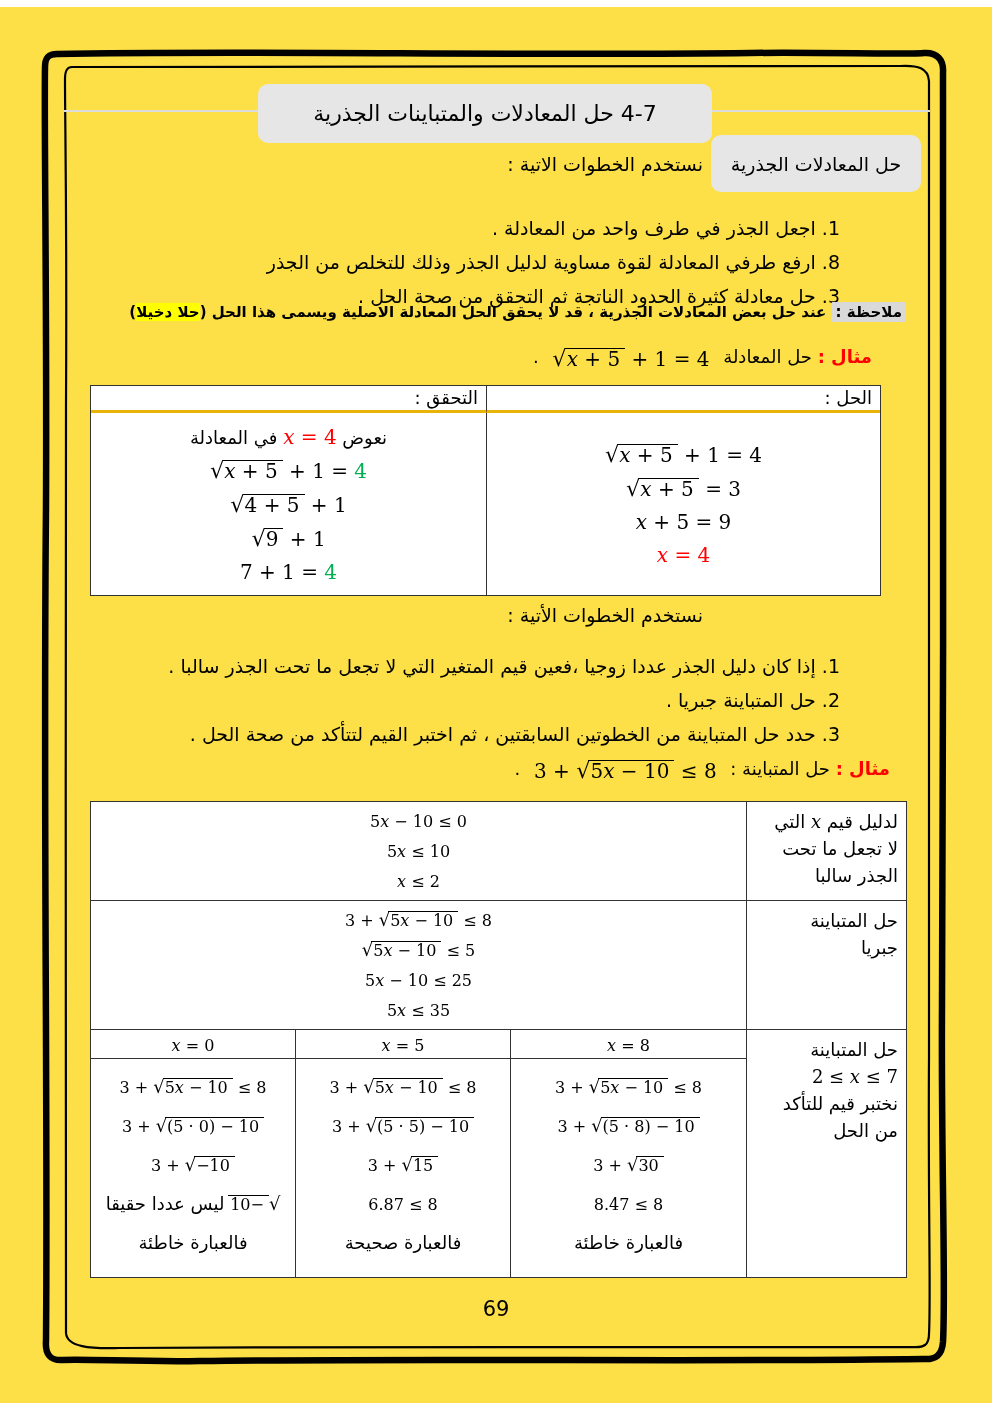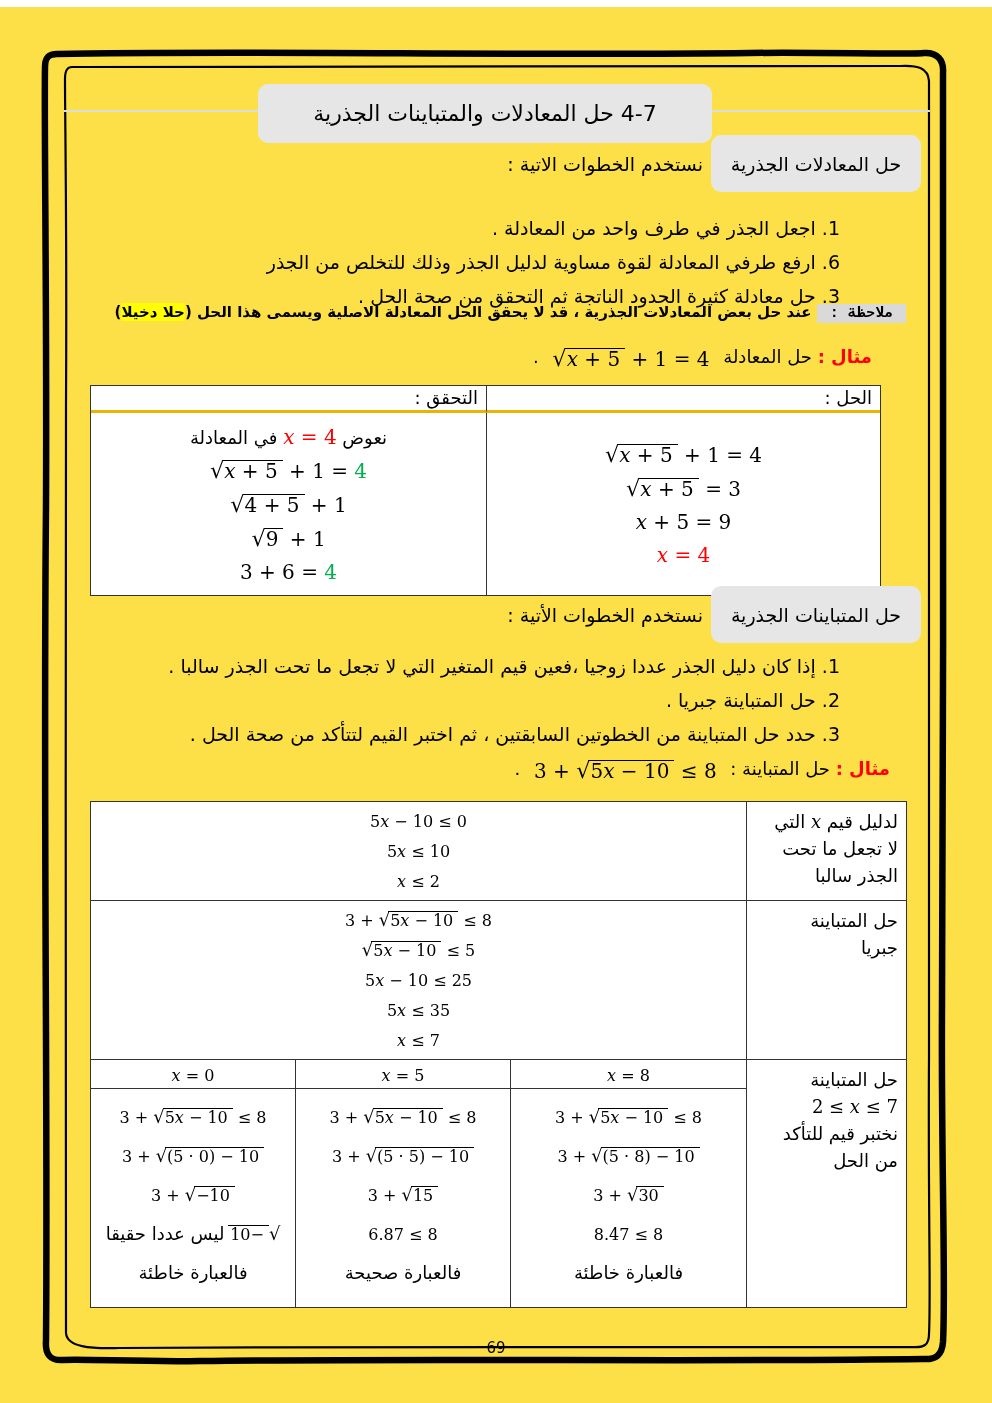--- a/index.html
+++ b/index.html
@@ -14,21 +14,21 @@
   .badge{width:210px;height:57px;background:#e6e6e6;border-radius:10px;
          display:flex;align-items:center;justify-content:center;font-size:19px;text-align:center;}
   .b1{left:711px;top:128px;} .b2{left:711px;top:579px;}
   .intro{font-size:19px;white-space:nowrap;}
   .i1{right:289px;top:146px;} .i2{right:289px;top:597px;}
   .steps{right:152px;text-align:right;font-size:19px;line-height:34px;}
   .s1{top:204px;width:760px;} .s2{top:642px;width:790px;}
   .steps div{white-space:nowrap;}
 
   .noteline{right:86px;top:296px;font-size:15px;font-weight:bold;white-space:nowrap;}
-  .note-label{background:#d9d9d9;padding:1px 13px;font-family:Liberation Mono, monospace;}
+  .note-label{background:#d9d9d9;padding:1px 4px;}
   .hl{background:#ffff00;}
 
   .example{font-size:18px;white-space:nowrap;}
   .e1{right:120px;top:338px;} .e2{right:102px;top:750px;}
   .ex-label{color:#ff0000;font-weight:bold;}
   .eqwrap{display:inline-block;direction:ltr;font-size:20px;margin:0 8px;vertical-align:-3px;}
 
   .math{font-family:"DejaVu Serif",serif;}
   .math i{font-style:italic;}
   .rt{font-style:normal;display:inline-block;font-size:1.12em;}
@@ -54,41 +54,41 @@
   .t2con .math{font-size:16px;}
   .conC{padding:0;}
   .t2grid{display:grid;grid-template-columns:205px 215px 1fr;direction:ltr;height:100%;}
   .t2col{display:flex;flex-direction:column;}
   .c0,.c1{border-right:1px solid #333;text-align:center;}
   .t2colh{height:28px;border-bottom:1px solid #333;font-size:19px;}
   .t2colh .tline{line-height:28px;}
   .t2colbody{padding:4px 2px 10px;}
   .t2colbody .tline{margin:10px 0;line-height:28px;}
 
-  .pagenum{left:0;top:1332px;width:992px;text-align:center;font-size:15px;direction:ltr;}
+  .pagenum{left:0;top:1290px;width:992px;text-align:center;font-size:21px;direction:ltr;}
 </style>
 </head>
 <body>
 
 <div class="page">
 
   <svg class="frame" width="992" height="1403" viewBox="0 0 992 1403">
     <path d="M57,47 C240,43 520,49 750,46 C830,45 900,48 924,46 C937,45 944,53 943,66 C941,300 945,700 942,1000 C941,1150 946,1280 943,1335 C942,1348 936,1353 923,1352 C700,1355 420,1351 200,1354 C140,1355 90,1352 63,1353 C50,1354 45,1347 46,1334 C48,1100 43,800 46,500 C47,300 44,120 45,60 C45,50 49,47 57,47 Z" fill="none" stroke="#000" stroke-width="6.5" stroke-linejoin="round"></path>
     <path d="M72,60 C300,58 600,61 900,59 C918,58 928,61 929,74 C927,350 931,700 929,1050 C928,1200 931,1290 929,1327 C929,1338 924,1341 912,1340 C700,1342 400,1339 120,1341 C90,1342 67,1340 66,1326 C68,1050 64,700 66,400 C67,200 65,120 65,72 C65,62 68,60 72,60 Z" fill="none" stroke="#000" stroke-width="2.2" stroke-linejoin="round"></path>
   </svg>
 
   <div class="faintline"></div>
 
   <div class="abs title-box">4-7  حل المعادلات والمتباينات الجذرية</div>
 
   <div class="abs badge b1">حل المعادلات الجذرية</div>
   <div class="abs intro i1">نستخدم الخطوات الاتية :</div>
   <div class="abs steps s1">
     <div>1. اجعل الجذر في طرف واحد من  المعادلة .</div>
-    <div>6. ارفع طرفي المعادلة لقوة مساوية لدليل الجذر وذلك للتخلص من الجذر</div>
+    <div>8. ارفع طرفي المعادلة لقوة مساوية لدليل الجذر وذلك للتخلص من الجذر</div>
     <div>3. حل معادلة كثيرة الحدود الناتجة ثم التحقق من صحة الحل .</div>
   </div>
 
   <div class="abs noteline">
     <span class="note-label">ملاحظة :</span>
     <span> عند حل بعض المعادلات الجذرية ، قد لا يحقق الحل المعادلة الاصلية  ويسمى هذا الحل (</span><span class="hl">حلا دخيلا</span><span>)</span>
   </div>
 
   <div class="abs example e1">
     <span class="ex-label">مثال :</span><span> حل المعادلة </span><span class="eqwrap" dir="ltr"><span class="math"><span class="rt">√</span><span class="rad"><i>x</i> + 5</span></span><span class="math"> + 1 = 4</span></span><span> .</span>
@@ -101,25 +101,24 @@
         <div class="tline" dir="ltr"><span class="math"><span class="rt">√</span><span class="rad"><i>x</i> + 5</span></span><span class="math"> + 1 = 4</span></div>
         <div class="tline" dir="ltr"><span class="math"><span class="rt">√</span><span class="rad"><i>x</i> + 5</span></span><span class="math"> = 3</span></div>
         <div class="tline" dir="ltr"><span class="math"><i>x</i> + 5 = 9</span></div>
         <div class="tline" dir="ltr"><span class="math" style="color: rgb(255, 0, 0);"><i>x</i> = 4</span></div>
       </div>
     <div class="b">
         <div class="tline" dir="rtl"><span>نعوض </span><span class="math" style="color: rgb(255, 0, 0);"><i>x</i> = 4</span><span> في المعادلة</span></div>
         <div class="tline" dir="ltr"><span class="math"><span class="rt">√</span><span class="rad"><i>x</i> + 5</span></span><span class="math"> + 1 = </span><span class="math" style="color: rgb(0, 176, 80);">4</span></div>
         <div class="tline" dir="ltr"><span class="math"><span class="rt">√</span><span class="rad">4 + 5</span></span><span class="math"> + 1</span></div>
         <div class="tline" dir="ltr"><span class="math"><span class="rt">√</span><span class="rad">9</span></span><span class="math"> + 1</span></div>
-        <div class="tline" dir="ltr"><span class="math">3 + 6 = </span><span class="math" style="color: rgb(0, 176, 80);">4</span></div>
-      </div>
-  </div>
-
-  <div class="abs badge b2">حل المتباينات الجذرية</div>
+        <div class="tline" dir="ltr"><span class="math">7 + 1 = </span><span class="math" style="color: rgb(0, 176, 80);">4</span></div>
+      </div>
+  </div>
+
   <div class="abs intro i2">نستخدم الخطوات الأتية :</div>
   <div class="abs steps s2">
     <div>1. إذا كان دليل الجذر عددا زوجيا ،فعين قيم المتغير التي لا تجعل ما تحت الجذر سالبا .</div>
     <div>2. حل المتباينة جبريا .</div>
     <div>3. حدد حل المتباينة من الخطوتين السابقتين ، ثم اختبر القيم لتتأكد من صحة الحل  .</div>
   </div>
 
   <div class="abs example e2">
     <span class="ex-label">مثال :</span><span> حل المتباينة : </span><span class="eqwrap" dir="ltr"><span class="math">3 + </span><span class="math"><span class="rt">√</span><span class="rad">5<i>x</i> − 10</span></span><span class="math"> ≤ 8</span></span><span> .</span>
   </div>
@@ -138,21 +137,20 @@
 
     <div class="t2lab rowline">
         <div class="tline" dir="rtl"><span>حل المتباينة</span></div>
         <div class="tline" dir="rtl"><span>جبريا</span></div>
       </div>
     <div class="t2con rowline">
         <div class="tline" dir="ltr"><span class="math">3 + </span><span class="math"><span class="rt">√</span><span class="rad">5<i>x</i> − 10</span></span><span class="math"> ≤ 8</span></div>
         <div class="tline" dir="ltr"><span class="math"><span class="rt">√</span><span class="rad">5<i>x</i> − 10</span></span><span class="math"> ≤ 5</span></div>
         <div class="tline" dir="ltr"><span class="math">5<i>x</i> − 10 ≤ 25</span></div>
         <div class="tline" dir="ltr"><span class="math">5<i>x</i> ≤ 35</span></div>
-        <div class="tline" dir="ltr"><span class="math"><i>x</i> ≤ 7</span></div>
       </div>
 
     <div class="t2lab">
         <div class="tline" dir="rtl"><span>حل المتباينة</span></div>
         <div class="tline" dir="ltr"><span class="math">2 ≤ <i>x</i> ≤ 7</span></div>
         <div class="tline" dir="rtl"><span>نختبر قيم للتأكد</span></div>
         <div class="tline" dir="rtl"><span>من الحل</span></div>
       </div>
     <div class="t2con conC">
       <div class="t2grid">

